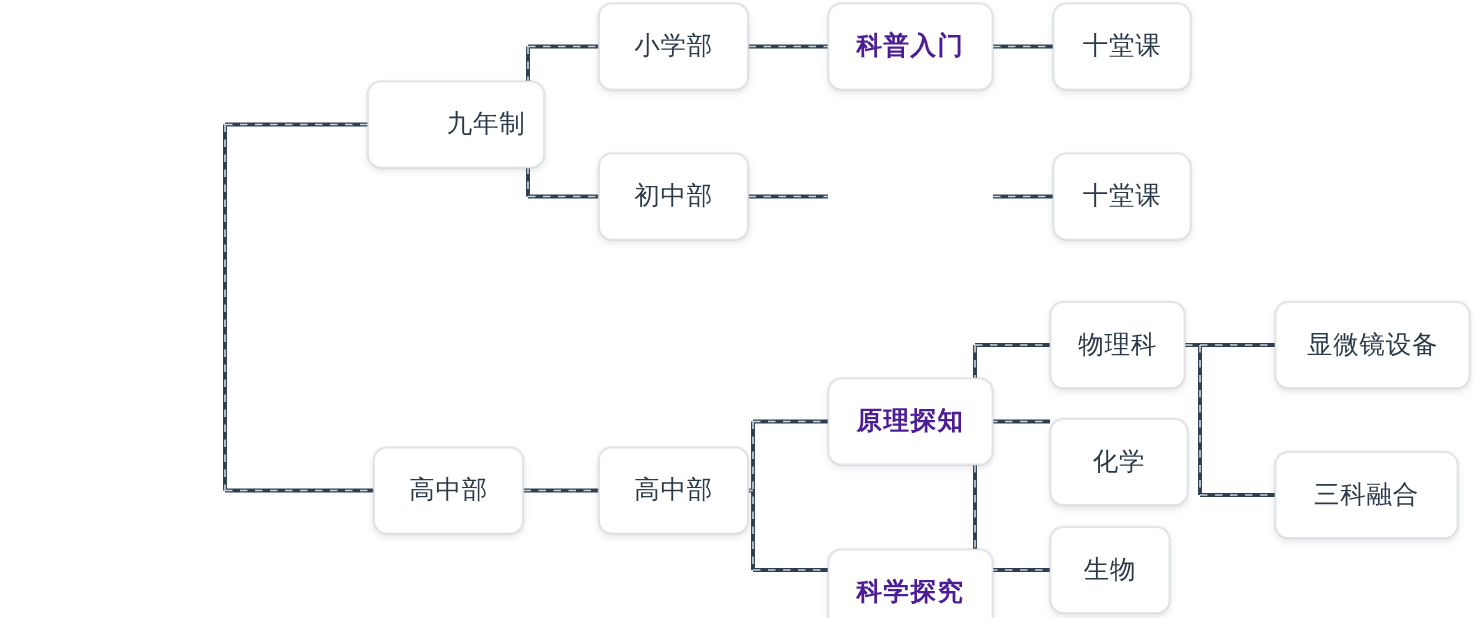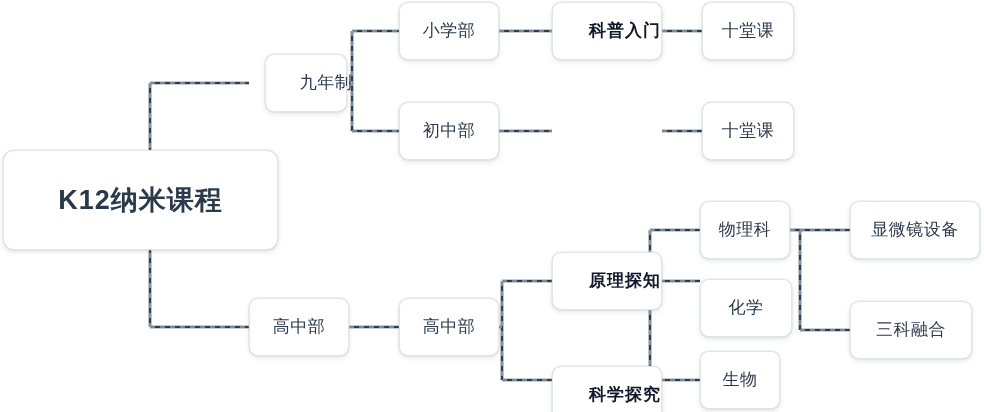--- a/index.html
+++ b/index.html
@@ -44,24 +44,23 @@
     white-space: nowrap;
     z-index: 2;
   }
   .node.root {
     font-size: 27px;
     font-weight: bold;
     letter-spacing: 1px;
     border-radius: 11px;
   }
   .node.accent {
-    color: #0f172a;
+    color: #4c1d95;
     font-weight: bold;
     letter-spacing: 1px;
-    justify-content: flex-end;
   }
 </style>
 </head>
 <body>
 
 <div id="canvas">
 
   <svg id="edge-layer" viewBox="0 0 984 412" width="984" height="412">
     <g fill="none" stroke="#2c3e50" stroke-width="2.6" stroke-linecap="butt">
 
@@ -122,25 +121,22 @@
       <path d="M 650,230 L 700,230"></path>
       <path d="M 650,281 L 700,281"></path>
       <path d="M 650,380 L 700,380"></path>
       <path d="M 790,230 L 800,230"></path>
       <path d="M 800,230 L 800,330"></path>
       <path d="M 800,230 L 850,230"></path>
       <path d="M 800,330 L 850,330"></path>
     </g>
   </svg>
 
-  <div class="node root" style="left:3px; top:150px; width:275px; height:100px;">
-    <span>K12纳米课程</span>
-  </div>
 
-  <div class="node" style="left:265px; top:54px; width:82px; height:58px;padding-left:40px;">
+  <div class="node" style="left:245px; top:54px; width:118px; height:58px;padding-left:40px;">
     <span>九年制</span>
   </div>
 
   <div class="node" style="left:399px; top:2px; width:100px; height:58px;">
     <span>小学部</span>
   </div>
 
   <div class="node" style="left:399px; top:102px; width:100px; height:58px;">
     <span>初中部</span>
   </div>

